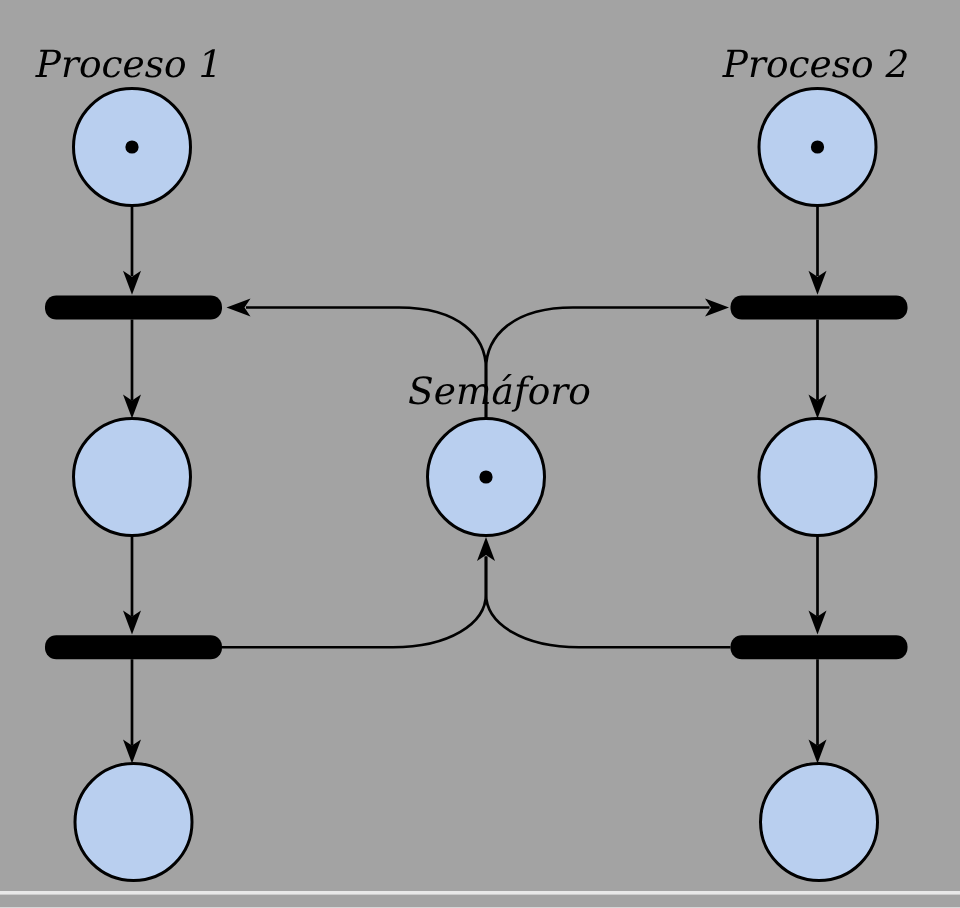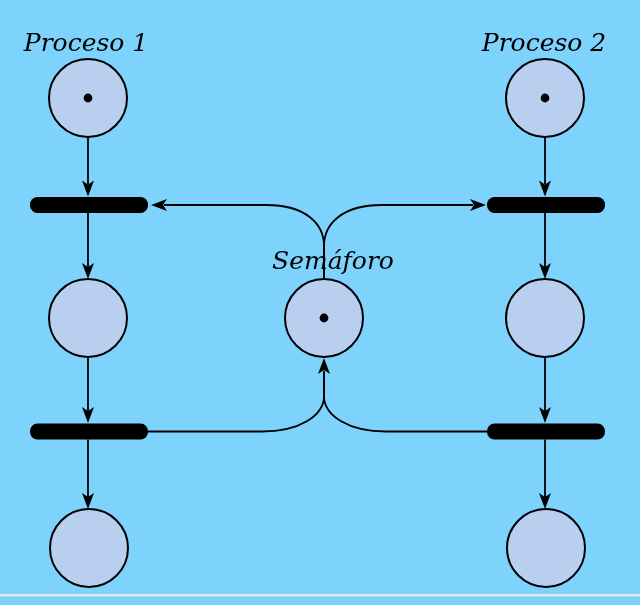--- a/index.html
+++ b/index.html
@@ -1,19 +1,19 @@
 <!DOCTYPE html>
 <html><head>
 <meta charset="utf-8">
 <style>
   html, body { margin: 0; padding: 0; background: #ffffff; }
   .stage {
     position: relative;
     width: 640px; height: 605px;
-    background: #7dd3fc;
+    background: #a3a3a3;
     overflow: hidden;
     font-family: "DejaVu Serif", serif;
     text-align: center;
   }
   svg { display: block; }
   .pn-label {
     font-family: "DejaVu Serif", serif;
     font-style: italic;
     font-size: 25px;
     fill: #000000;

